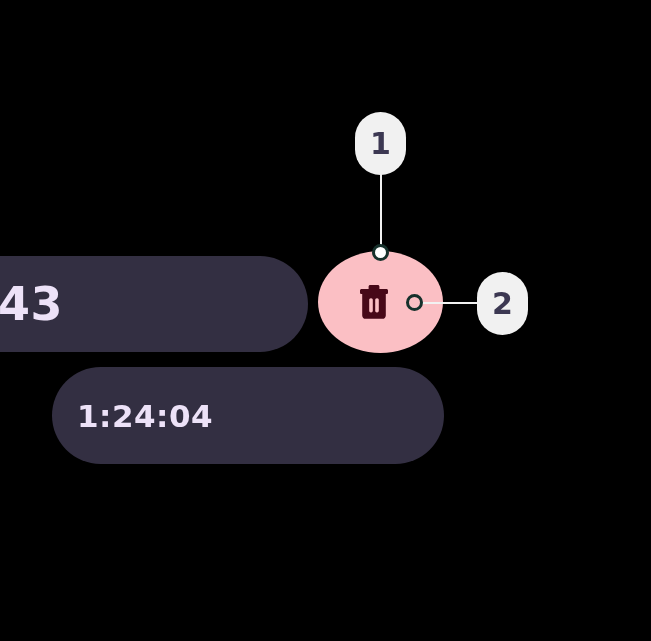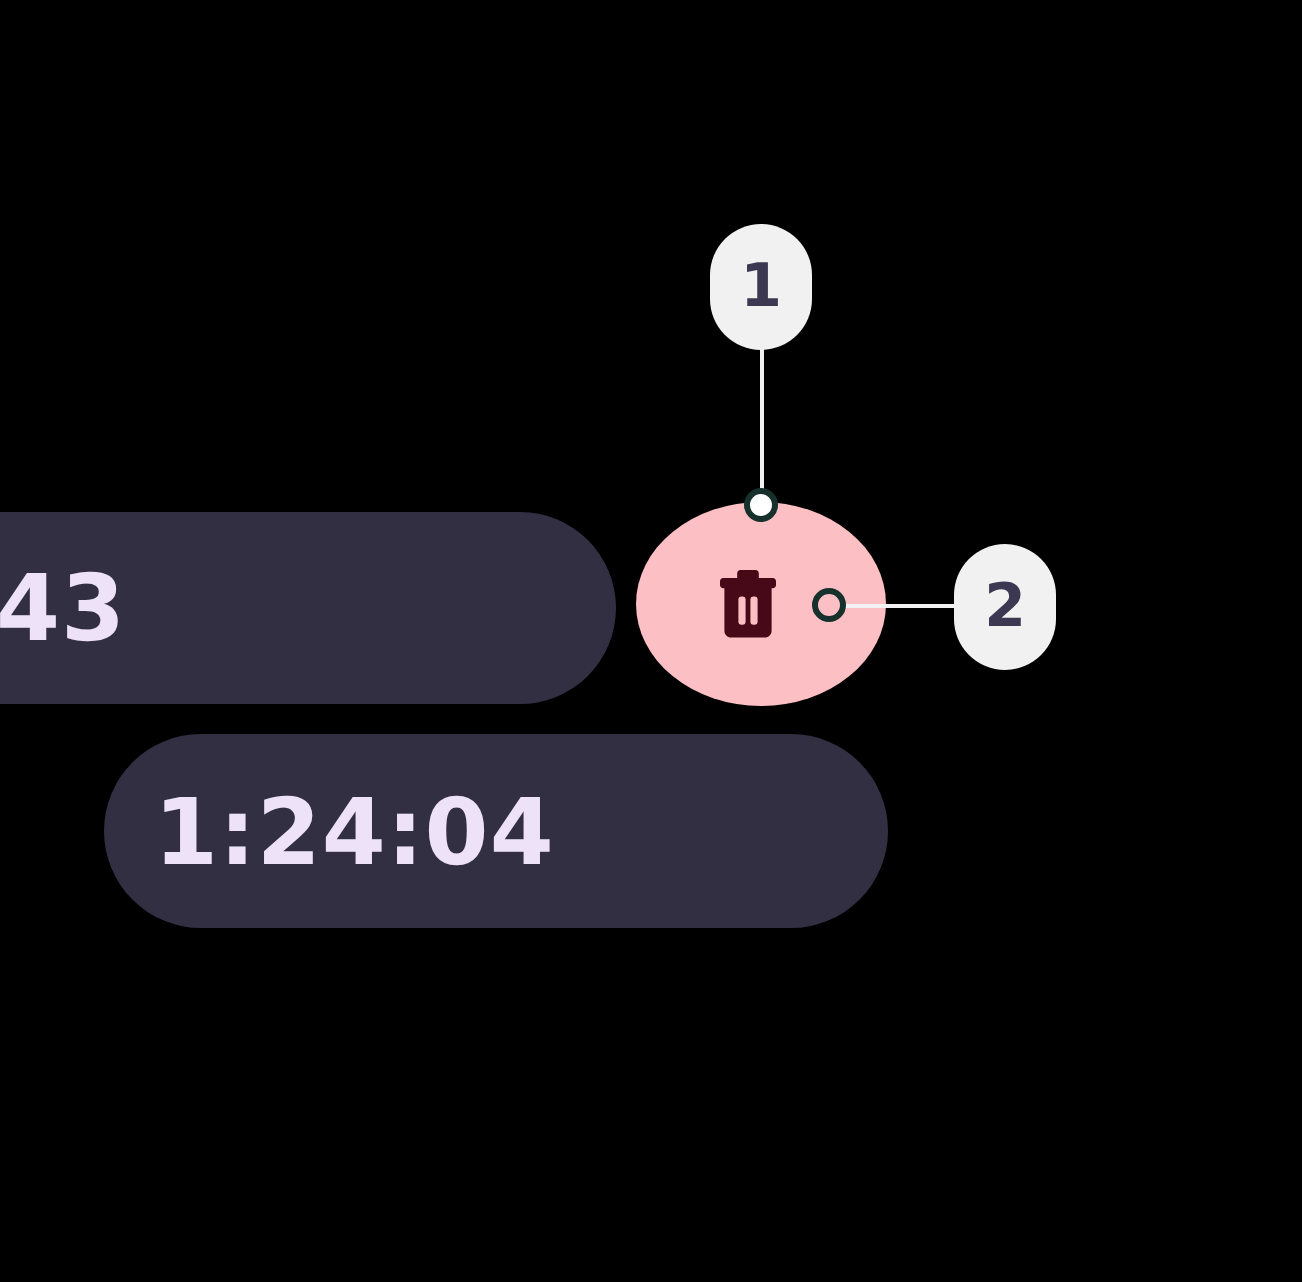--- a/index.html
+++ b/index.html
@@ -44,21 +44,21 @@
   }
   #pill-count .pill-label { font-size: 46px; }
 
   #pill-time {
     left: 52px;
     top: 367px;
     width: 392px;
     height: 97px;
     padding-left: 25px;
   }
-  #pill-time .pill-label { font-size: 46px; }
+  #pill-time .pill-label { font-size: 31px; }
 
   
   #action-blob {
     position: absolute;
     left: 318px;
     top: 251px;
     width: 125px;
     height: 102px;
     background: #FBBFC4;
     border-radius: 50% / 50%;

